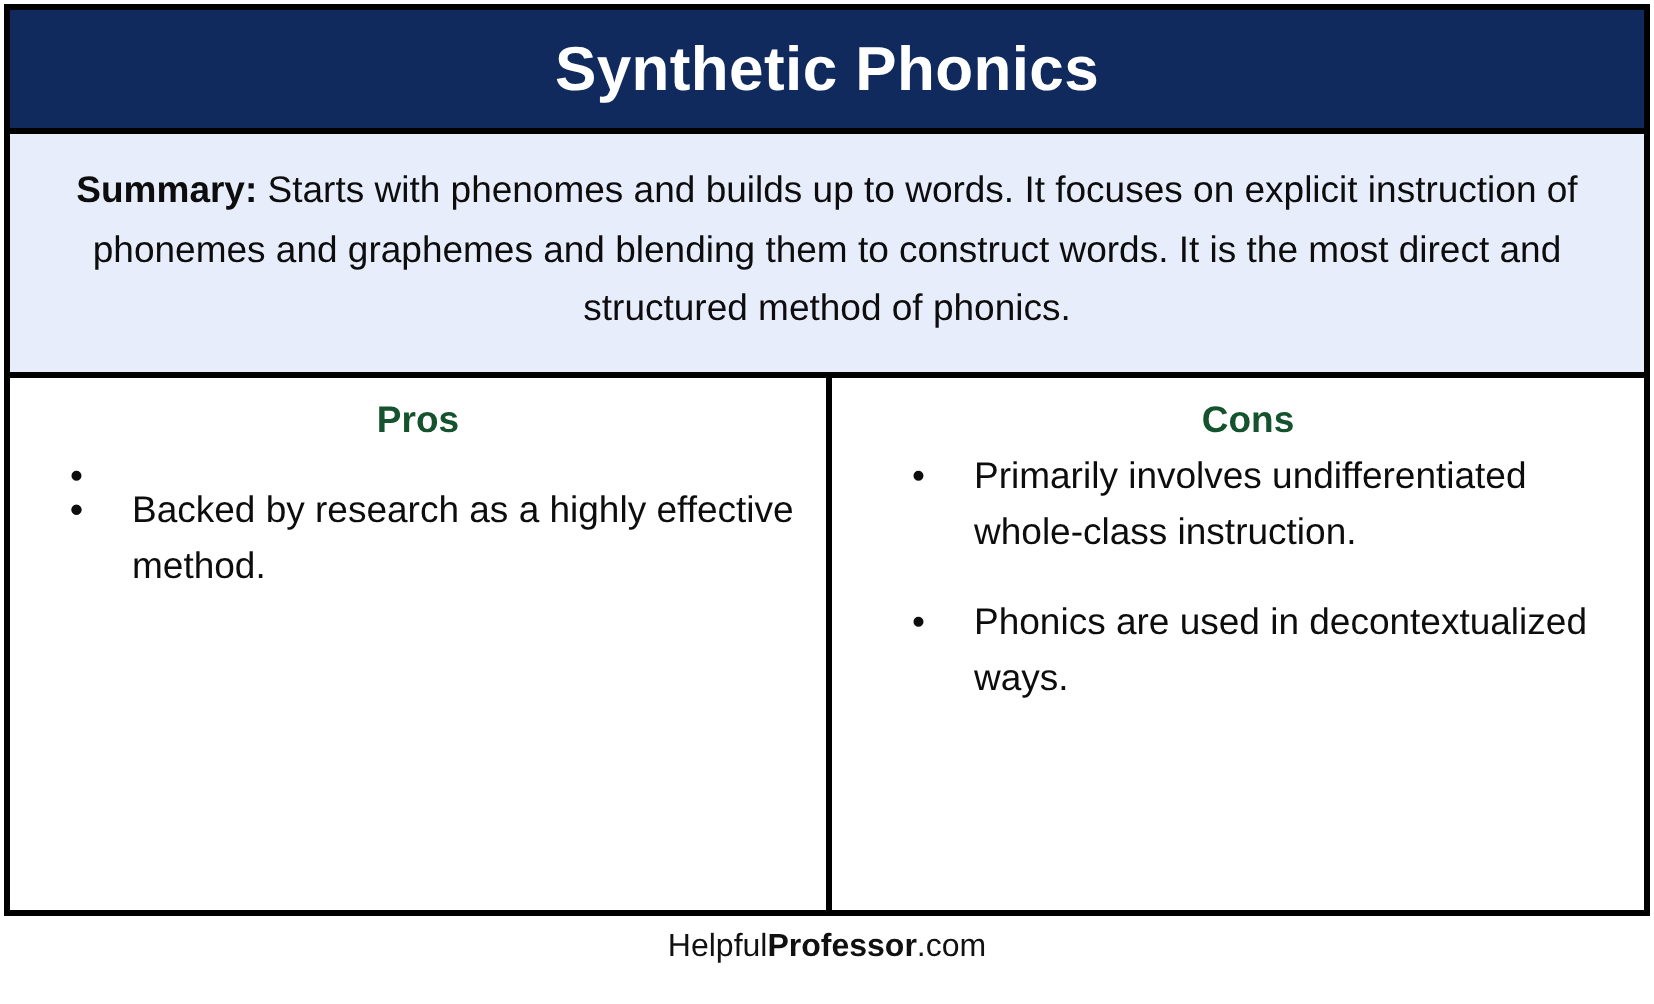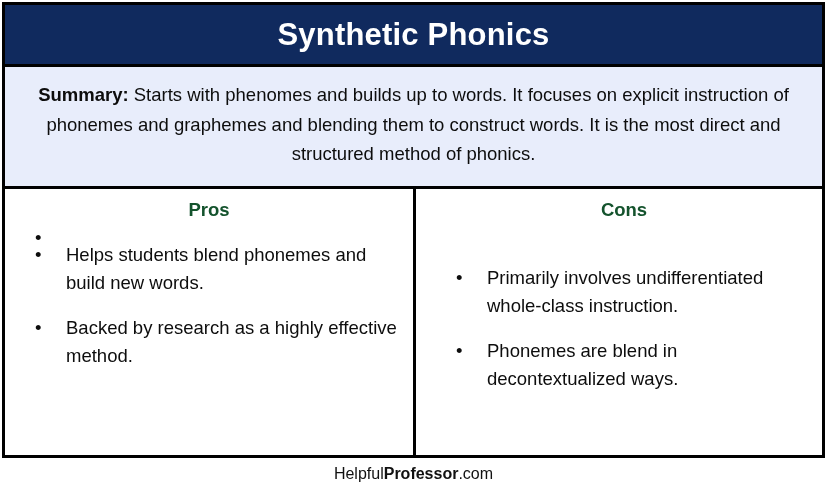--- a/index.html
+++ b/index.html
@@ -93,21 +93,20 @@
     flex-direction: column;
   }
   .col-pros {
     width: 411px;
     flex: 0 0 411px;
     border-right: 3px solid #000000;
   }
   .col-cons {
     flex: 1 1 auto;
     padding-left: 24px;
-    gap: 40px;
   }
   .col-heading {
     text-align: center;
     font-size: 18.5px;
     font-weight: bold;
     color: #14532d;
     margin: 0 0 3px 0;
     line-height: 1.25;
   }
   .bullet-list {
@@ -172,39 +171,38 @@
     <div class="columns">
 
       <div class="col col-pros">
         <div class="col-heading">Pros</div>
         <ul class="bullet-list">
           <li class="bullet-item">
             <span class="bullet-dot">•</span>
           </li>
           <li class="bullet-item">
             <span class="bullet-dot">•</span>
-            <span class="bullet-text">Helps students blend phonemes and build new words.</span>
           </li>
           <li class="bullet-item">
             <span class="bullet-dot">•</span>
             <span class="bullet-text">Backed by research as a highly effective method.</span>
           </li>
         </ul>
       </div>
 
       <div class="col col-cons">
         <div class="col-heading">Cons</div>
         <ul class="bullet-list">
           <li class="bullet-item">
             <span class="bullet-dot">•</span>
             <span class="bullet-text">Primarily involves undifferentiated whole-class instruction.</span>
           </li>
           <li class="bullet-item">
             <span class="bullet-dot">•</span>
-            <span class="bullet-text">Phonemes are blend in decontextualized ways.</span>
+            <span class="bullet-text">Phonics are used in decontextualized ways.</span>
           </li>
         </ul>
       </div>
 
     </div>
   </div>
 
   <div class="footer">
     <span>Helpful</span><span class="brand-bold">Professor</span><span>.com</span>
   </div>

